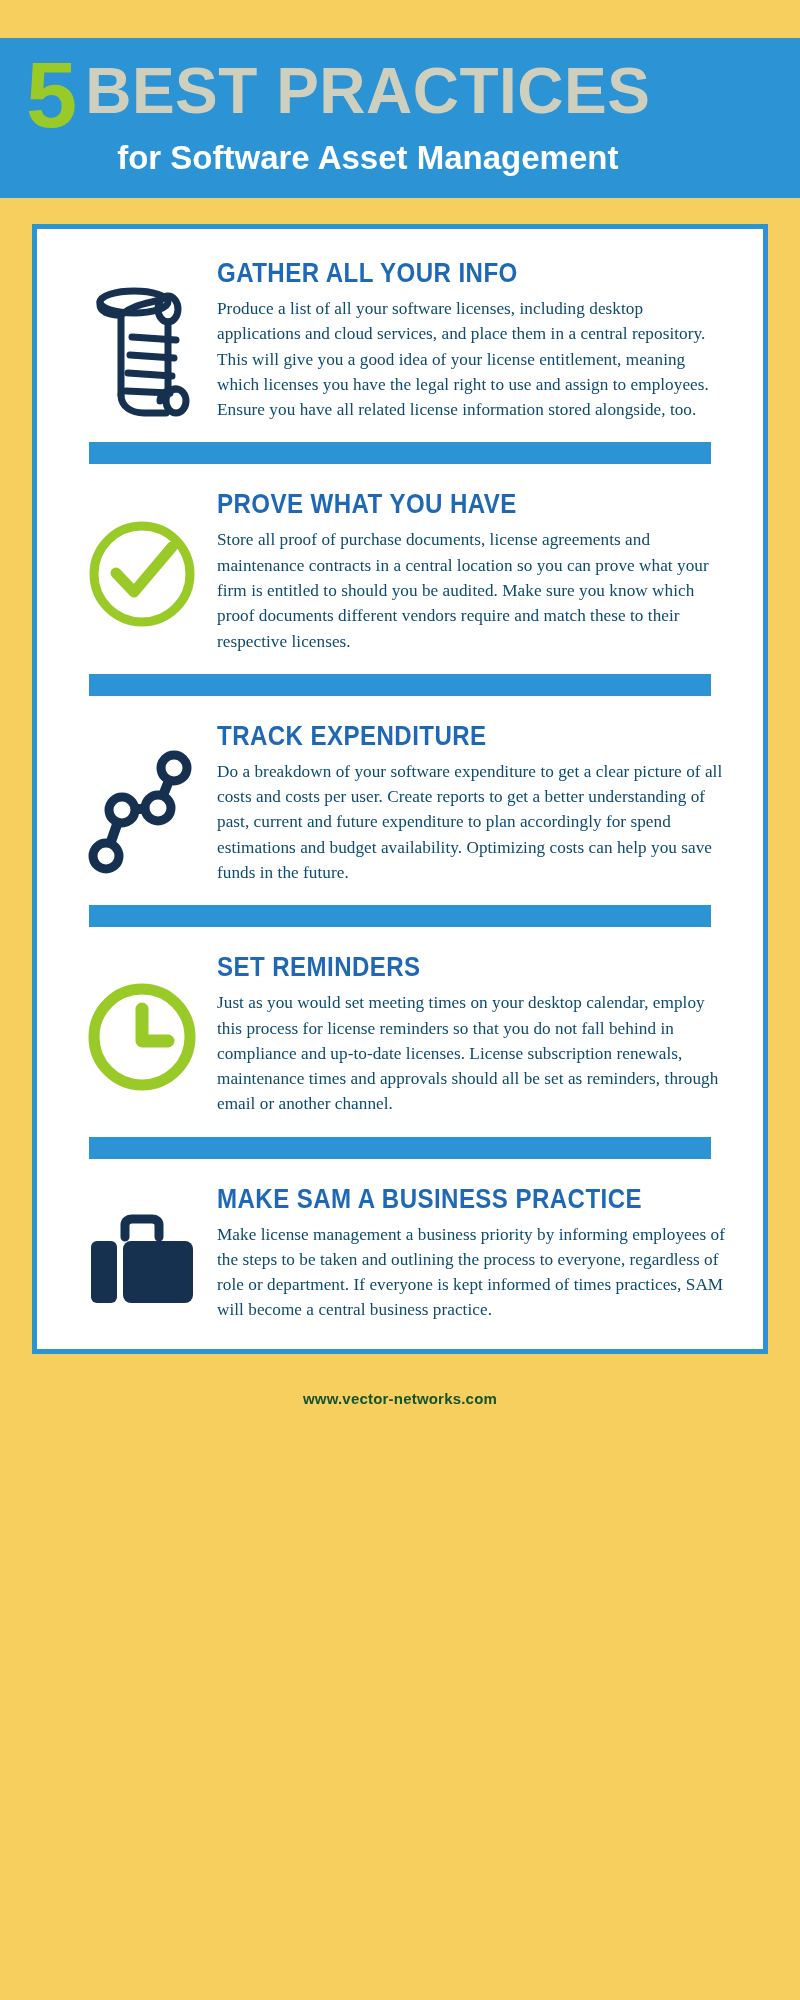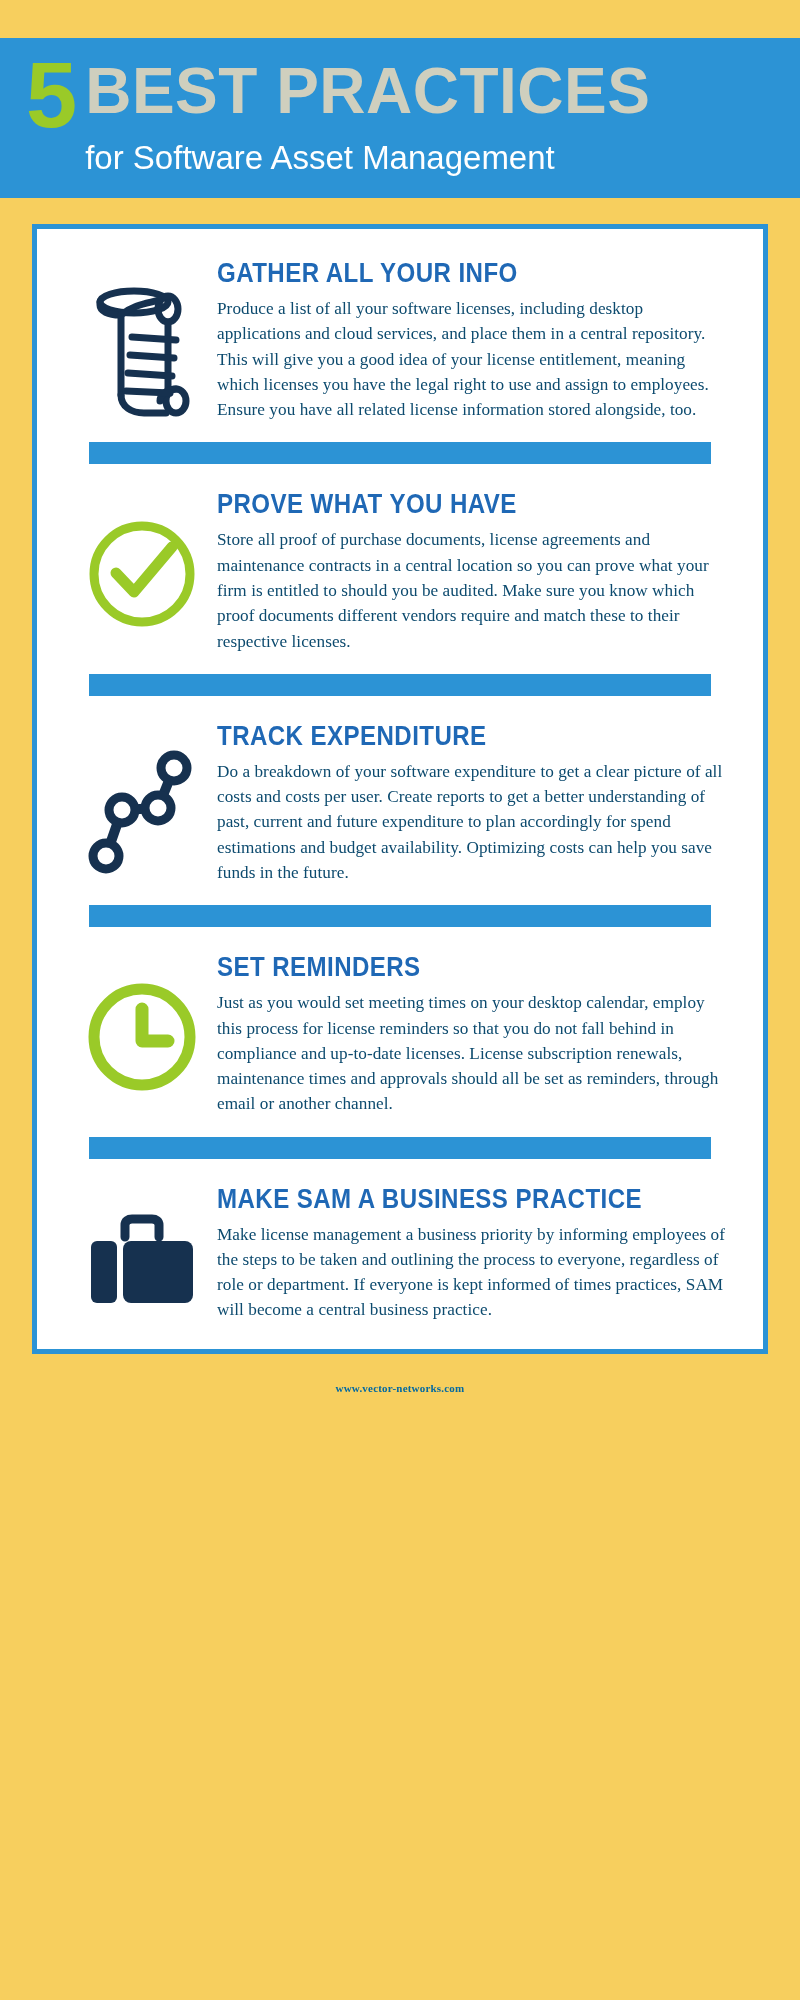--- a/index.html
+++ b/index.html
@@ -52,31 +52,32 @@
   .title-main {
     color:#CFCFBE;
     font-size:64px;
     font-weight:bold;
     letter-spacing:0.5px;
     line-height:1.0;
   }
   .title-sub {
     color:#FFFFFF;
     font-size:33px;
-    font-weight:normal;
+    font-weight:bold;
     letter-spacing:0px;
     line-height:1.18;
     margin-top:16px;
+    text-align:center;
   }
 
   
   .card {
     width:736px;
     margin-top:26px;
-    margin-bottom:20px;
+    margin-bottom:32px;
     background:#FFFFFF;
     border:5px solid #2C93D5;
     padding:22px 30px 26px 30px;
   }
 
   .section {
     display:flex;
     align-items:flex-start;
     padding-top:8px;
   }
@@ -115,23 +116,23 @@
   }
 
   
   .footer {
     width:100%;
     text-align:center;
     padding-bottom:26px;
     padding-top:4px;
   }
   .footer-url {
-    font-family:Liberation Serif, serif;
-    color:#0369a1;
-    font-size:11px;
+    font-family:Liberation Sans, sans-serif;
+    color:#14532d;
+    font-size:15px;
     font-weight:bold;
     letter-spacing:0.2px;
   }
   svg { display:block; }
 </style>
 </head>
 <body>
 
 <div class="page">
 

